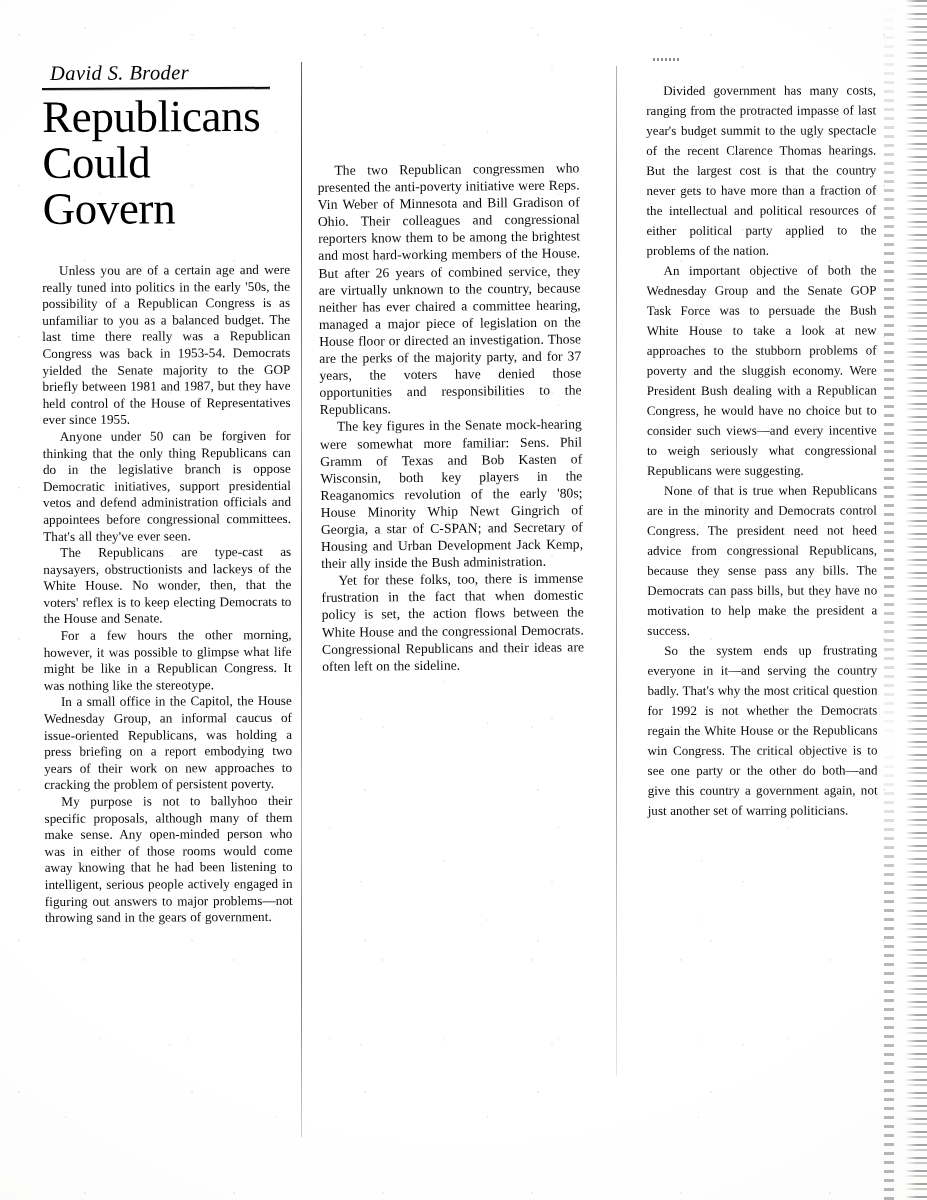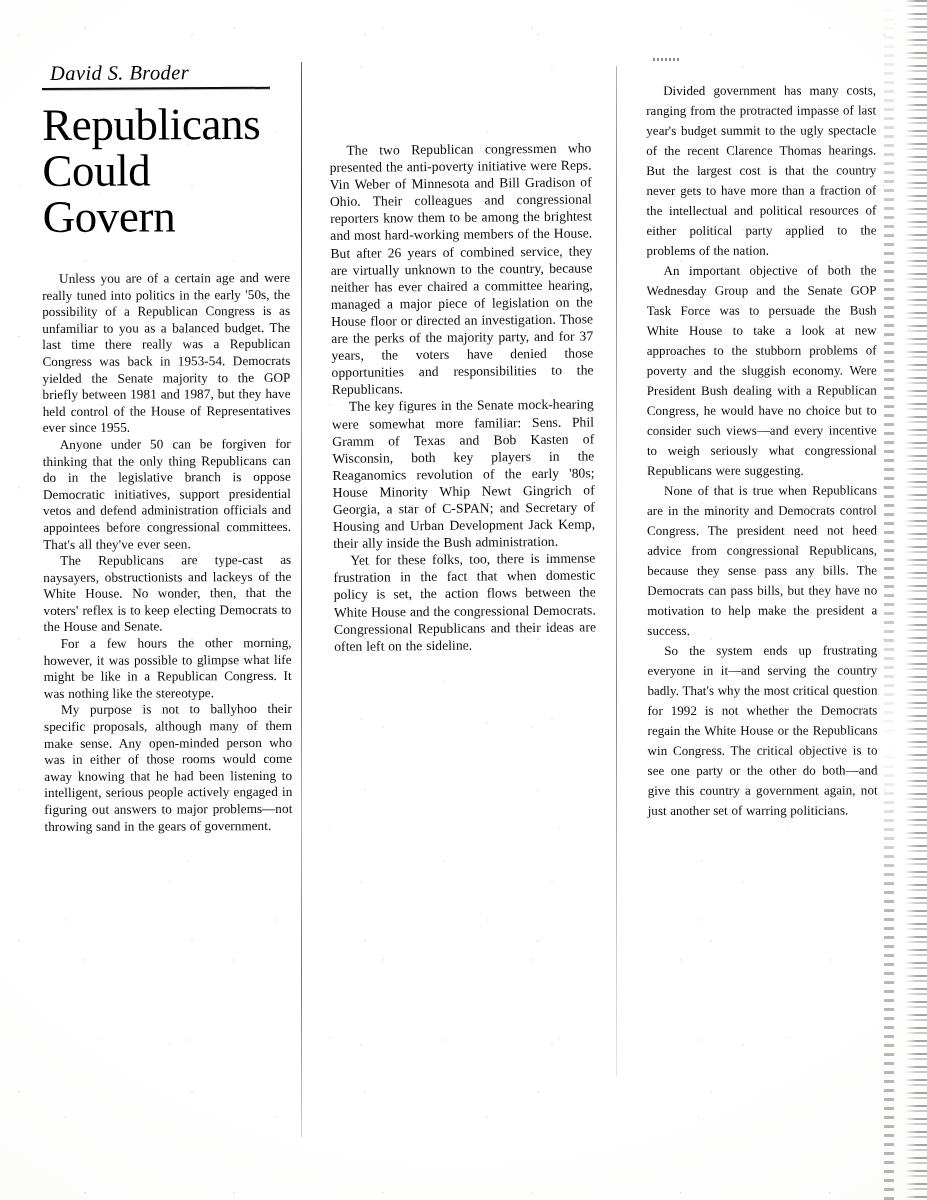--- a/index.html
+++ b/index.html
@@ -104,21 +104,21 @@
     left: 0;
     width: 904px;
     height: 1200px;
   }
 
   .col {
     position: absolute;
     top: 0;
   }
   .col-1 { left: 42px;  width: 248px; }
-  .col-2 { left: 328px; width: 262px; }
+  .col-2 { left: 316px; width: 262px; margin-top: 20px; }
   .col-3 { left: 646px; width: 230px; }
 
   
   .byline {
     font-style: italic;
     font-size: 20.5px;
     letter-spacing: .4px;
     padding-left: 8px;
     margin-top: 62px;
     color: #101010;
@@ -130,21 +130,21 @@
     margin-top: 3px;
     width: 228px;
     box-shadow: 0 1px 0 rgba(0,0,0,.25);
   }
 
   
   .headline {
     font-size: 45px;
     line-height: 1.02;
     letter-spacing: -0.4px;
-    margin-top: 13px;
+    margin-top: 5px;
     color: #070707;
     font-family: "Liberation Serif", "DejaVu Serif", serif;
     font-weight: normal;
   }
   .headline span { display: block; }
 
   
   .body-text { margin-top: 13px; }
   .body-text p {
     margin: 0;
@@ -219,20 +219,21 @@
         <span>Republicans</span>
         <span>Could</span>
         <span>Govern</span>
       </h1>
 
       <div class="body-text">
         <p>Unless you are of a certain age and were really tuned into politics in the early '50s, the possibility of a Republican Congress is as unfamiliar to you as a balanced budget. The last time there really was a Republican Congress was back in 1953-54. Democrats yielded the Senate majority to the GOP briefly between 1981 and 1987, but they have held control of the House of Representatives ever since 1955.</p>
         <p>Anyone under 50 can be forgiven for thinking that the only thing Republicans can do in the legislative branch is oppose Democratic initiatives, support presidential vetos and defend administration officials and appointees before congressional committees. That's all they've ever seen.</p>
         <p>The Republicans are type-cast as naysayers, obstructionists and lackeys of the White House. No wonder, then, that the voters' reflex is to keep electing Democrats to the House and Senate.</p>
         <p>For a few hours the other morning, however, it was possible to glimpse what life might be like in a Republican Congress. It was nothing like the stereotype.</p>
+        <p>In a small office in the Capitol, the House Wednesday Group, an informal caucus of issue-oriented Republicans, was holding a press briefing on a report embodying two years of their work on new approaches to cracking the problem of persistent poverty.</p>
         <p>My purpose is not to ballyhoo their specific proposals, although many of them make sense. Any open-minded person who was in either of those rooms would come away knowing that he had been listening to intelligent, serious people actively engaged in figuring out answers to major problems—not throwing sand in the gears of government.</p>
       </div>
     </div>
 
     <div class="col col-2">
       <div class="body-text">
         <p>The two Republican congressmen who presented the anti-poverty initiative were Reps. Vin Weber of Minnesota and Bill Gradison of Ohio. Their colleagues and congressional reporters know them to be among the brightest and most hard-working members of the House. But after 26 years of combined service, they are virtually unknown to the country, because neither has ever chaired a committee hearing, managed a major piece of legislation on the House floor or directed an investigation. Those are the perks of the majority party, and for 37 years, the voters have denied those opportunities and responsibilities to the Republicans.</p>
         <p>The key figures in the Senate mock-hearing were somewhat more familiar: Sens. Phil Gramm of Texas and Bob Kasten of Wisconsin, both key players in the Reaganomics revolution of the early '80s; House Minority Whip Newt Gingrich of Georgia, a star of C-SPAN; and Secretary of Housing and Urban Development Jack Kemp, their ally inside the Bush administration.</p>
         <p>Yet for these folks, too, there is immense frustration in the fact that when domestic policy is set, the action flows between the White House and the congressional Democrats. Congressional Republicans and their ideas are often left on the sideline.</p>
       </div>

